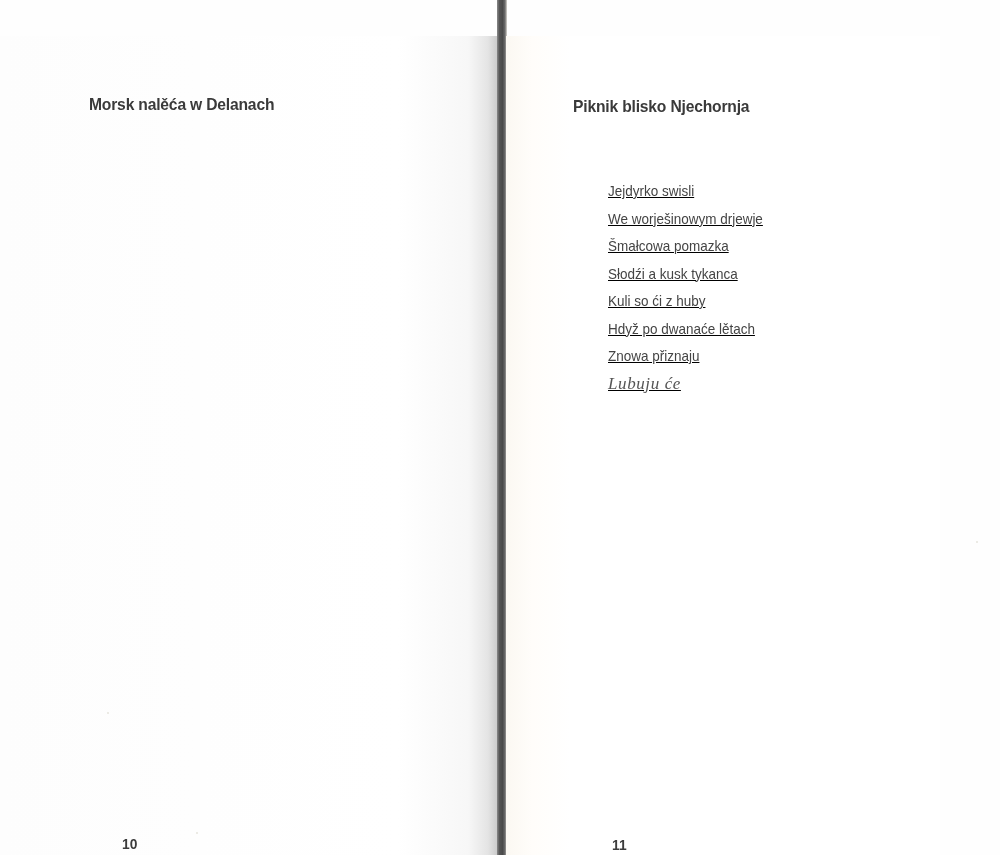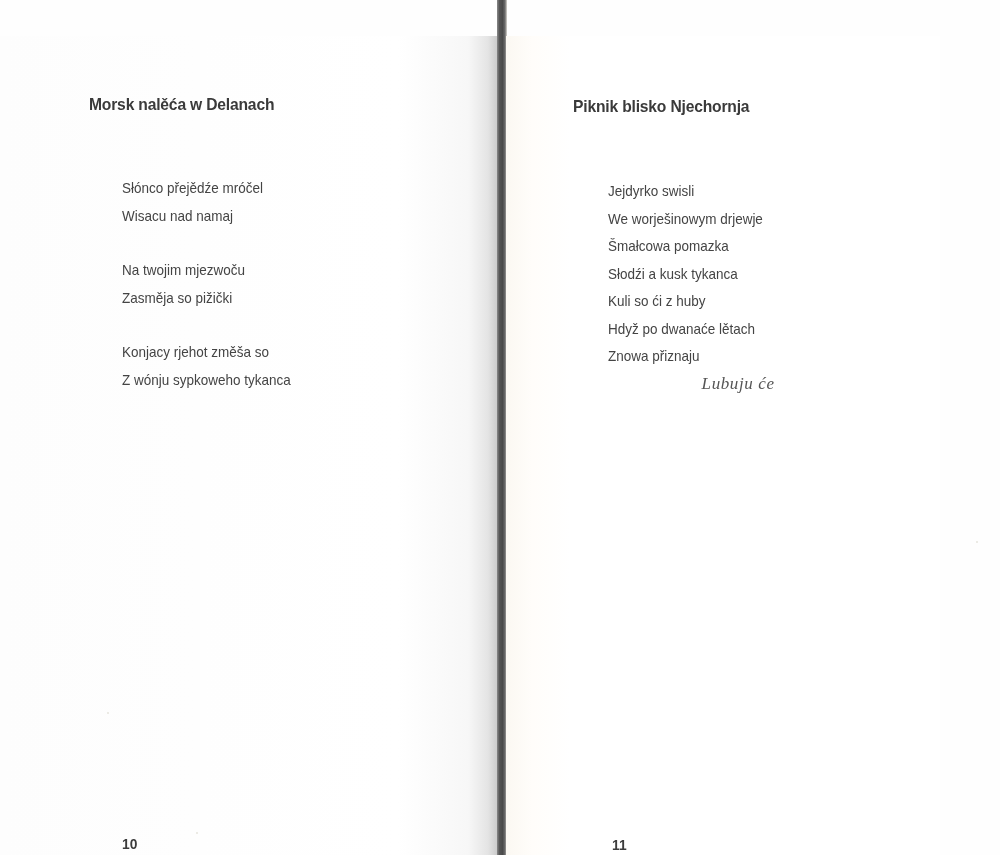--- a/index.html
+++ b/index.html
@@ -80,21 +80,20 @@
     .stanza-gap {
       height: 27px;
     }
     .line.italic {
       font-family: "Liberation Serif", serif;
       font-style: italic;
       font-size: 17px;
       color: #555555;
       letter-spacing: 0.6px;
       transform: none;
-      text-align: right;
     }
     .page-number {
       position: absolute;
       font-family: "Liberation Sans", sans-serif;
       font-weight: bold;
       font-size: 15px;
       color: #3c3c3c;
       transform: scaleX(0.92);
       transform-origin: left center;
     }
@@ -109,44 +108,34 @@
     }
   </style>
 </head>
 <body>
 
 <div class="spread">
 
   <div class="page page-left">
     <div class="title title-left">Morsk nalěća w Delanach</div>
 
-    <div class="poem poem-left">
-      <div class="line">Słónco přejědźe mróčel</div>
-      <div class="line">Wisacu nad namaj</div>
-      <div class="stanza-gap"></div>
-      <div class="line">Na twojim mjezwoču</div>
-      <div class="line">Zasměja so pižički</div>
-      <div class="stanza-gap"></div>
-      <div class="line">Konjacy rjehot změša so</div>
-      <div class="line">Z wónju sypkoweho tykanca</div>
-    </div>
 
     <div class="page-number pn-left">10</div>
 
     <span class="speck" style="left:196px; top:796px;"></span>
     <span class="speck" style="left:107px; top:676px;"></span>
     <span class="speck" style="left:385px; top:826px;"></span>
   </div>
 
   <div class="spine"></div>
 
   <div class="page page-right">
     <div class="title" style="left:67px; top:61px;">Piknik blisko Njechornja</div>
 
-    <div class="poem" style="left:102px; top:145px;">
+    <div class="poem" style="left:102px; top:145px;text-decoration:underline;">
       <div class="line">Jejdyrko swisli</div>
       <div class="line">We worješinowym drjewje</div>
       <div class="line">Šmałcowa pomazka</div>
       <div class="line">Słodźi a kusk tykanca</div>
       <div class="line">Kuli so ći z huby</div>
       <div class="line">Hdyž po dwanaće lětach</div>
       <div class="line">Znowa přiznaju</div>
       <div class="line italic">Lubuju će</div>
     </div>
 

